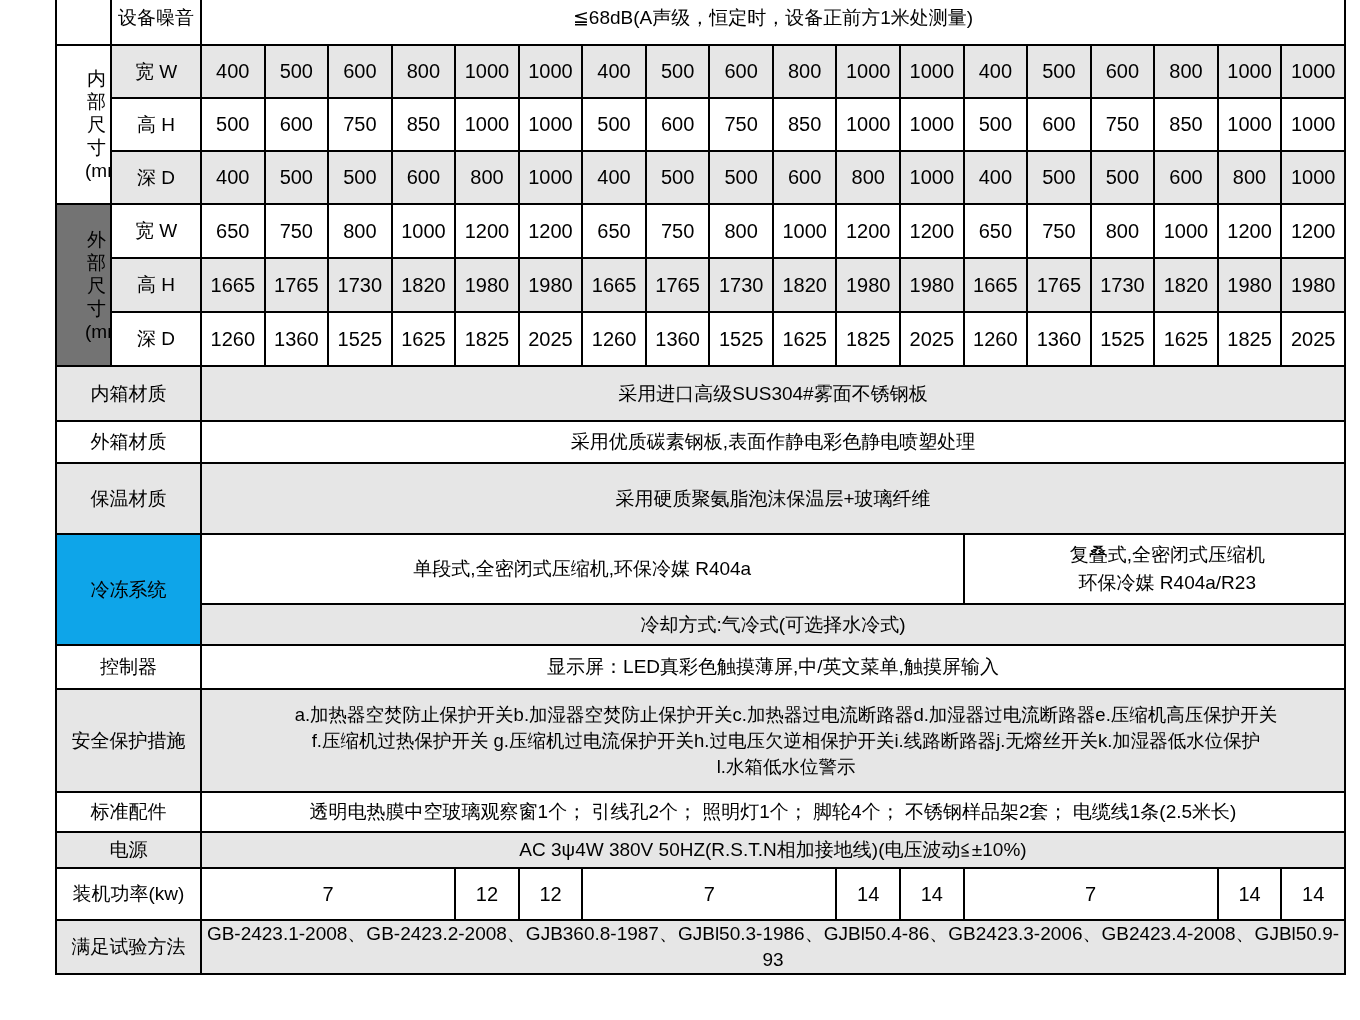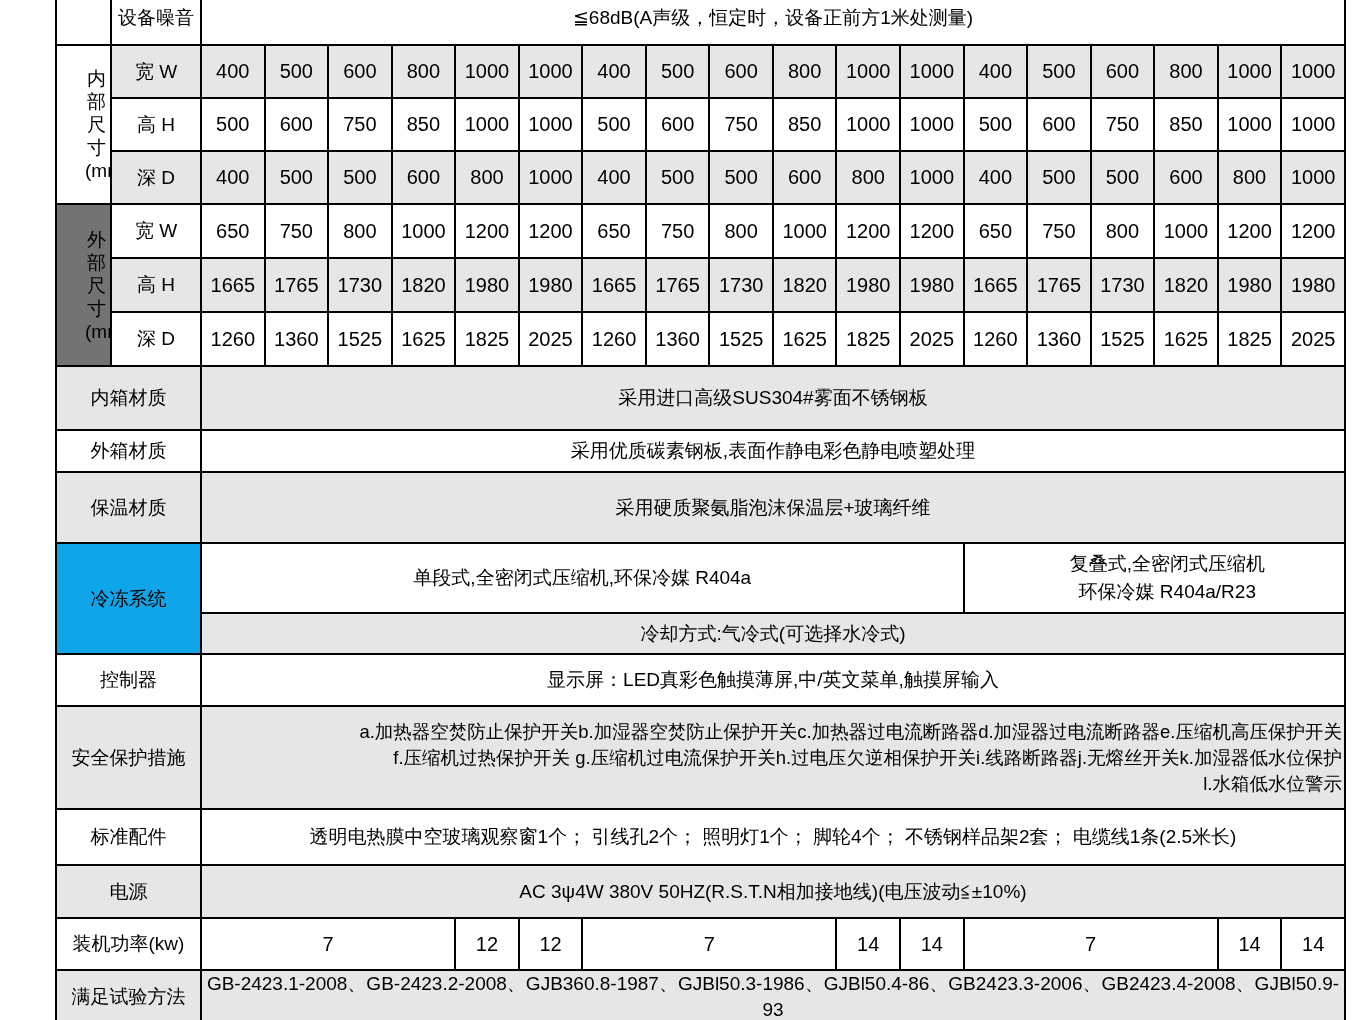--- a/index.html
+++ b/index.html
@@ -13,21 +13,21 @@
   td{
     border:2px solid #000;
     text-align:center;vertical-align:middle;
     font-size:19px;line-height:1.35;
     padding:0 2px;overflow:hidden;
   }
   .g{background:#e6e6e6;}
   .num{font-size:20px;}
   .pre{white-space:pre-line;padding-left:28px;}
   .grp{line-height:23px;white-space:pre-line;padding-left:28px;}
-  .safety{font-size:18.5px;line-height:26px;text-align:right;}
+  .safety{font-size:18.5px;line-height:26px;}
   .two-line{line-height:28px;}
 </style>
 </head>
 <body>
 
 <div class="wrap">
 <table>
   <colgroup>
     <col style="width:55px">
         <col style="width:90px">
@@ -183,21 +183,21 @@
     <td class="num">1825</td>
     <td class="num">2025</td>
     <td class="num">1260</td>
     <td class="num">1360</td>
     <td class="num">1525</td>
     <td class="num">1625</td>
     <td class="num">1825</td>
     <td class="num">2025</td>
   </tr>
 
-  <tr style="height:64px" class="g">
+  <tr style="height:55px" class="g">
     <td colspan="2">内箱材质</td>
     <td colspan="18">采用进口高级SUS304#雾面不锈钢板</td>
   </tr>
 
   <tr style="height:42px">
     <td colspan="2">外箱材质</td>
     <td colspan="18">采用优质碳素钢板,表面作静电彩色静电喷塑处理</td>
   </tr>
 
   <tr style="height:71px" class="g">
@@ -208,38 +208,38 @@
   <tr style="height:70px">
     <td colspan="2" rowspan="2" style="background:#0ea5e9">冷冻系统</td>
     <td colspan="12">单段式,全密闭式压缩机,环保冷媒 R404a</td>
     <td colspan="6" class="pre two-line">复叠式,全密闭式压缩机
 环保冷媒  R404a/R23</td>
   </tr>
   <tr style="height:41px">
     <td colspan="18" class="g">冷却方式:气冷式(可选择水冷式)</td>
   </tr>
 
-  <tr style="height:52px">
+  <tr style="height:44px">
     <td colspan="2">控制器</td>
     <td colspan="18">显示屏：LED真彩色触摸薄屏,中/英文菜单,触摸屏输入</td>
   </tr>
 
   <tr style="height:103px" class="g">
     <td colspan="2">安全保护措施</td>
     <td colspan="18" class="pre safety">a.加热器空焚防止保护开关b.加湿器空焚防止保护开关c.加热器过电流断路器d.加湿器过电流断路器e.压缩机高压保护开关
 f.压缩机过热保护开关 g.压缩机过电流保护开关h.过电压欠逆相保护开关i.线路断路器j.无熔丝开关k.加湿器低水位保护
 l.水箱低水位警示</td>
   </tr>
 
-  <tr style="height:56px">
+  <tr style="height:40px">
     <td colspan="2">标准配件</td>
     <td colspan="18">透明电热膜中空玻璃观察窗1个； 引线孔2个； 照明灯1个； 脚轮4个； 不锈钢样品架2套； 电缆线1条(2.5米长)</td>
   </tr>
 
-  <tr style="height:53px" class="g">
+  <tr style="height:36px" class="g">
     <td colspan="2">电源</td>
     <td colspan="18">AC 3ψ4W 380V 50HZ(R.S.T.N相加接地线)(电压波动≦±10%)</td>
   </tr>
 
   <tr style="height:52px">
     <td colspan="2">装机功率(kw)</td>
     <td colspan="4" class="num">7</td>
     <td class="num">12</td>
     <td class="num">12</td>
     <td colspan="4" class="num">7</td>

